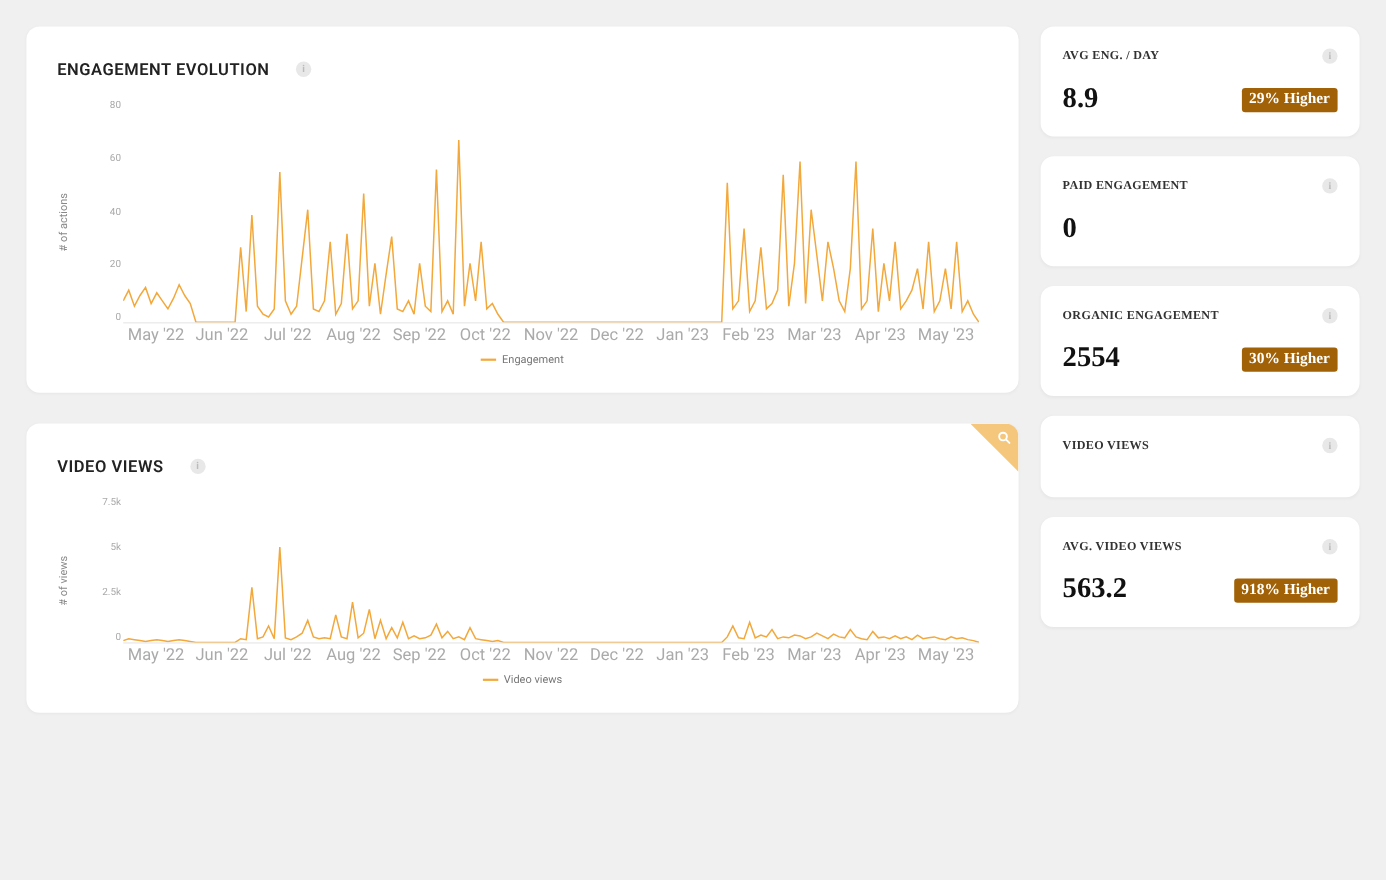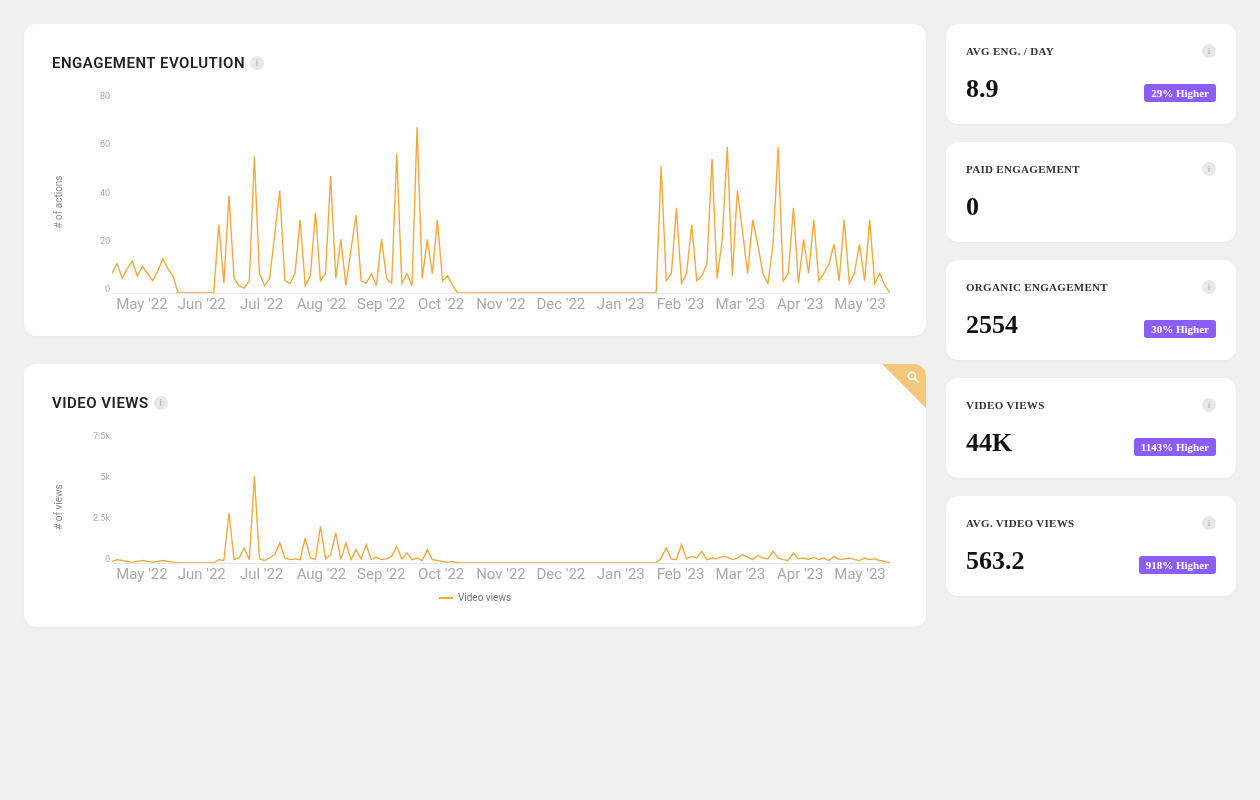--- a/index.html
+++ b/index.html
@@ -33,21 +33,21 @@
     border-radius: 12px;
     box-shadow: 0 1px 3px rgba(0,0,0,0.04);
     position: relative;
   }
   .chart-card {
     padding: 30px 28px 24px 28px;
   }
   .chart-title-row {
     display: flex;
     align-items: center;
-    gap: 5px;
+    gap: 24px;
     margin-bottom: 20px;
   }
   .chart-title {
     font-size: 15px;
     font-weight: 600;
     letter-spacing: 0.5px;
     color: #222;
   }
   .info-icon {
     width: 14px;
@@ -178,23 +178,23 @@
     align-items: flex-end;
   }
   .stat-value {
     font-size: 26px;
     font-weight: 700;
     color: #111;
     line-height: 1;
     text-align: right;
   }
   .stat-badge {
-    background: #8b5cf6;
+    background: #a16207;
     color: #fff;
-    font-size: 11px;
+    font-size: 14px;
     font-weight: 600;
     padding: 3px 7px;
     border-radius: 3px;
     white-space: nowrap;
   }
 </style>
 </head>
 <body>
 
 <div class="layout">
@@ -228,20 +228,23 @@
             <span class="x-tick">Oct '22</span>
             <span class="x-tick">Nov '22</span>
             <span class="x-tick">Dec '22</span>
             <span class="x-tick">Jan '23</span>
             <span class="x-tick">Feb '23</span>
             <span class="x-tick">Mar '23</span>
             <span class="x-tick">Apr '23</span>
             <span class="x-tick">May '23</span>
           </div>
       </div>
+      <div class="legend">
+        <span class="swatch"></span><span>Engagement</span>
+      </div>
     </div>
 
     <div class="card chart-card">
       <div class="corner-flap"></div>
       <div class="corner-flap-icon">
         <svg width="14" height="14" viewBox="0 0 24 24" fill="none" stroke="#fff" stroke-width="3" stroke-linecap="round">
           <circle cx="10" cy="10" r="6"></circle>
             <line x1="20" y1="20" x2="14.5" y2="14.5"></line>
         </svg>
       </div>
@@ -313,24 +316,20 @@
         <div class="stat-value-row">
           <div class="stat-value">2554</div>
           <span class="stat-badge">30% Higher</span>
         </div>
       </div>
       <div class="card stat-card">
         <div class="stat-label-row">
           <div class="stat-label">VIDEO VIEWS</div>
           <span class="info-icon">i</span>
         </div>
-        <div class="stat-value-row">
-          <div class="stat-value">44K</div>
-          <span class="stat-badge">1143% Higher</span>
-        </div>
       </div>
       <div class="card stat-card">
         <div class="stat-label-row">
           <div class="stat-label">AVG. VIDEO VIEWS</div>
           <span class="info-icon">i</span>
         </div>
         <div class="stat-value-row">
           <div class="stat-value">563.2</div>
           <span class="stat-badge">918% Higher</span>
         </div>

